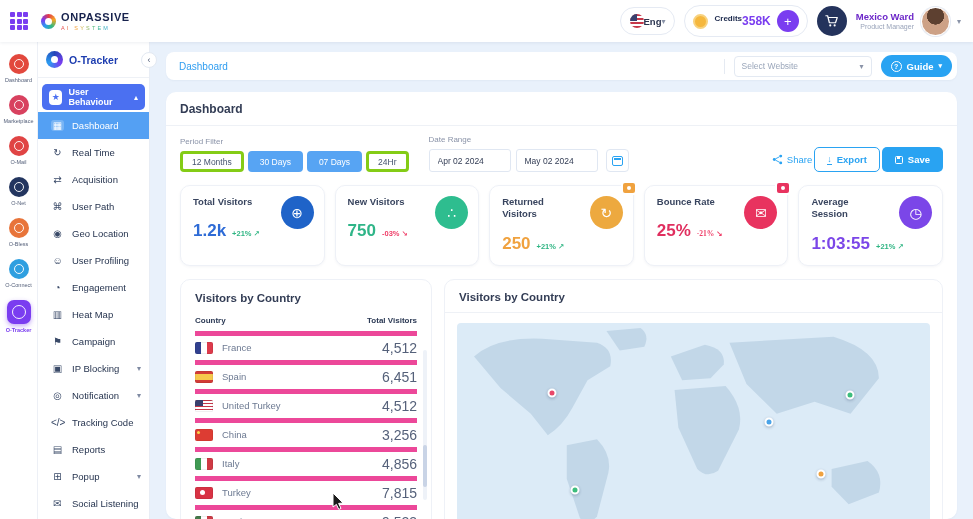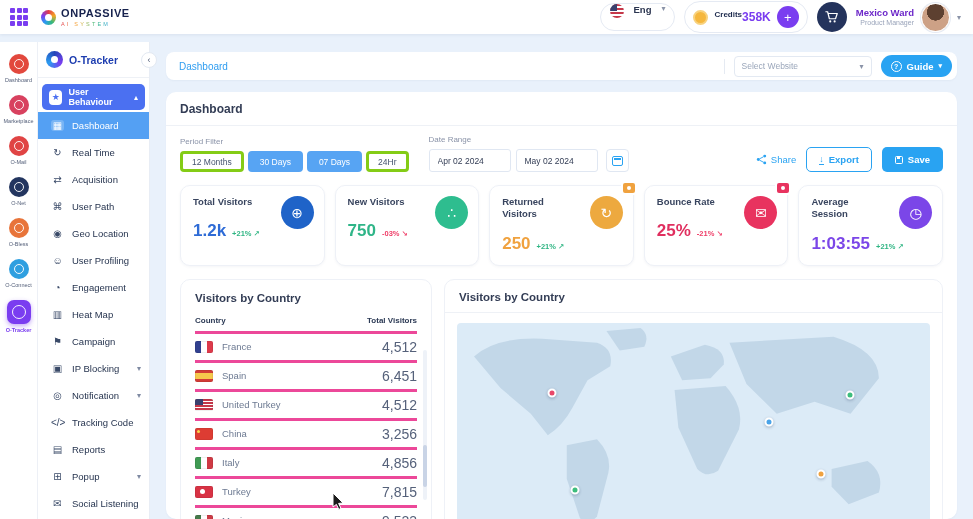--- a/index.html
+++ b/index.html
@@ -1,30 +1,30 @@
 <!DOCTYPE html>
 <html><head>
 <meta charset="utf-8">
 <style>
   *{box-sizing:border-box;margin:0;padding:0;}
   html,body{width:973px;height:519px;overflow:hidden;}
   body{font-family:"Liberation Sans","DejaVu Sans",sans-serif;background:#e9f1fb;position:relative;color:#2b3550;}
 
   
-  .header{position:absolute;top:0;left:0;right:0;height:34px;background:#fff;display:flex;align-items:center;padding:0 12px 0 10px;gap:9px;box-shadow:0 1px 3px rgba(25,45,90,.08);z-index:30;}
+  .header{position:absolute;top:0;left:0;right:0;height:42px;background:#fff;display:flex;align-items:center;padding:0 12px 0 10px;gap:9px;box-shadow:0 1px 3px rgba(25,45,90,.08);z-index:30;}
   .grid-ic{display:grid;grid-template-columns:repeat(3,5px);gap:1.5px;cursor:pointer;}
   .grid-ic i{width:5px;height:5px;background:#7a3df0;border-radius:1px;}
   .logo{display:flex;align-items:center;gap:5px;margin-left:4px;}
   .logo-o{width:15px;height:15px;border-radius:50%;background:conic-gradient(#e23b4b,#f5a623,#35b97d,#2a9cf0,#7a3df0,#e23b4b);position:relative;}
   .logo-o::after{content:"";position:absolute;inset:4px;background:#fff;border-radius:50%;}
   .logo-col{display:flex;flex-direction:column;}
   .logo-t{font-size:11px;font-weight:bold;letter-spacing:.6px;color:#17224d;line-height:1;}
   .logo-s{font-size:5.5px;letter-spacing:2.2px;background:linear-gradient(90deg,#e23b4b,#f5a623,#35b97d,#2a9cf0,#7a3df0);-webkit-background-clip:text;background-clip:text;color:transparent;margin-top:2px;}
   .spacer{flex:1;}
-  .pill{display:flex;align-items:flex-start;gap:10px;border:1px solid #e5eaf3;border-radius:16px;height:28px;padding:0 9px;background:#fff;cursor:pointer;}
+  .pill{display:flex;align-items:center;gap:0;border:1px solid #e5eaf3;border-radius:16px;height:28px;padding:0 9px;background:#fff;cursor:pointer;}
   .us-flag{width:14px;height:14px;border-radius:50%;background:repeating-linear-gradient(180deg,#c5384a 0 2px,#fff 2px 4px);position:relative;overflow:hidden;flex:0 0 auto;}
   .us-flag::after{content:"";position:absolute;left:0;top:0;width:7px;height:7px;background:#39406e;}
   .pill-txt{font-size:9.5px;color:#2b3550;font-weight:bold;}
   .chev{font-size:8px;color:#8a93a8;}
   .aff{border:1px solid #e5eaf3;border-radius:17px;height:32px;display:flex;align-items:center;gap:8px;padding:0 4px 0 11px;}
   .aff-col{display:flex;flex-direction:column;line-height:1.2;}
   .aff-t{font-size:8.5px;font-weight:bold;color:#1d2a4d;}
   .aff-u{font-size:7px;color:#9aa4ba;}
   .copy-btn{width:24px;height:24px;border-radius:8px;background:#7a3df0;display:flex;align-items:center;justify-content:center;cursor:pointer;position:relative;}
   .copy-btn i{width:8px;height:9px;border:1.2px solid #fff;border-radius:1px;position:relative;display:block;}
@@ -84,42 +84,42 @@
   .fgroup{display:flex;flex-direction:column;gap:5px;}
   .flabel{font-size:8px;color:#8a93a8;}
   .p-btns{display:flex;gap:4px;}
   .p-btn{height:21px;padding:0 9px;border:3px solid #84cc16;border-radius:4px;background:#fff;color:#45536f;font-size:8.5px;cursor:pointer;font-family:inherit;}
   .p-btn.active{background:#57a4f3;border-color:#57a4f3;color:#fff;}
   .d-row{display:flex;gap:5px;align-items:center;}
   .d-input{width:82px;height:23px;border:1px solid #e0e7f2;border-radius:3px;font-size:8.5px;color:#333d55;padding:0 8px;font-family:inherit;background:#fff;}
   .cal-btn{width:23px;height:23px;border:1px solid #e0e7f2;border-radius:4px;background:#fff;display:flex;align-items:center;justify-content:center;cursor:pointer;margin-left:3px;}
   .cal-ic{width:11px;height:10px;border:1.2px solid #2aa3f2;border-radius:2px;position:relative;}
   .cal-ic::after{content:"";position:absolute;left:1px;right:1px;top:1px;height:2px;background:#2aa3f2;}
-  .f-actions{margin-left:auto;display:flex;align-items:center;gap:10px;}
+  .f-actions{margin-left:auto;display:flex;align-items:center;gap:2px;}
   .share{display:flex;align-items:center;gap:4px;color:#2aa3f2;font-size:9.5px;cursor:pointer;}
   .btn-outline{height:25px;display:flex;align-items:center;gap:5px;padding:0 12px;border:1px solid #2aa3f2;border-radius:5px;background:#fff;color:#2aa3f2;font-size:9.5px;font-weight:bold;cursor:pointer;font-family:inherit;}
   .btn-fill{height:25px;display:flex;align-items:center;gap:5px;padding:0 13px;border:none;border-radius:5px;background:#29a3f2;color:#fff;font-size:9.5px;font-weight:bold;cursor:pointer;font-family:inherit;}
   .save-ic{width:8px;height:8px;border:1.3px solid #fff;border-radius:1.5px;position:relative;display:block;}
   .save-ic::after{content:"";position:absolute;left:1.5px;top:-1px;width:3px;height:3px;background:#fff;}
 
   .stats-row{display:grid;grid-template-columns:repeat(5,1fr);gap:10px;padding:2px 14px 13px;}
   .stat-card{position:relative;border:1px solid #eef1f7;border-radius:10px;padding:10px 12px 11px;box-shadow:0 1px 3px rgba(30,50,90,.05);background:#fff;}
   .st-lb{font-size:9.5px;font-weight:bold;color:#39455f;line-height:1.3;width:62%;}
   .st-ic{position:absolute;top:10px;right:10px;width:33px;height:33px;border-radius:50%;display:flex;align-items:center;justify-content:center;color:#fff;font-size:14px;}
   .st-vrow{margin-top:13px;display:flex;align-items:baseline;gap:6px;}
   .st-val{font-size:17px;font-weight:bold;}
   .st-delta{font-size:7.5px;font-weight:bold;}
   .st-badge{position:absolute;top:-5px;right:-4px;width:16px;height:14px;border-radius:4px;border:2px solid #fff;display:flex;align-items:center;justify-content:center;}
   .st-badge::after{content:"";width:4px;height:4px;border-radius:50%;background:#fff;}
 
   .panels{display:flex;gap:12px;padding:0 14px;height:252px;}
   .country-panel{width:252px;border:1px solid #eef1f7;border-radius:10px;padding:12px 14px 0;position:relative;background:#fff;overflow:hidden;}
   .panel-title{font-size:11.5px;font-weight:bold;color:#333d55;}
   .c-head{display:flex;justify-content:space-between;margin-top:12px;padding-bottom:6px;font-size:8px;font-weight:bold;color:#2c3a55;}
-  .c-row{display:flex;align-items:center;gap:9px;height:29px;border-top:3px solid #ec4899;}
+  .c-row{display:flex;align-items:center;gap:9px;height:29px;border-top:5px solid #ec4899;}
   .flag{width:18px;height:12px;border-radius:2px;position:relative;overflow:hidden;flex:0 0 auto;box-shadow:inset 0 0 0 .5px rgba(0,0,0,.12);}
   .flag-fr{background:linear-gradient(90deg,#31408f 33.4%,#fff 33.4% 66.7%,#dd3a4b 66.7%);}
   .flag-es{background:linear-gradient(180deg,#d23b36 25%,#f6c84c 25% 75%,#d23b36 75%);}
   .flag-us{background:repeating-linear-gradient(180deg,#c5384a 0 1.5px,#fff 1.5px 3px);}
   .flag-us::after{content:"";position:absolute;left:0;top:0;width:8px;height:6px;background:#39406e;}
   .flag-cn{background:#dd3c33;}
   .flag-cn::after{content:"";position:absolute;left:2px;top:2px;width:3px;height:3px;border-radius:50%;background:#f8d648;}
   .flag-it{background:linear-gradient(90deg,#3f9a53 33.4%,#fff 33.4% 66.7%,#cf3a44 66.7%);}
   .flag-tr{background:#d83244;}
   .flag-tr::after{content:"";position:absolute;left:5px;top:3.5px;width:5px;height:5px;border-radius:50%;background:#fff;}
@@ -399,21 +399,21 @@
       <span class="st-val" style="color: rgb(240, 162, 63);">250</span>
       <span class="st-delta" style="color: rgb(47, 181, 131);">+21% ↗</span>
     </div>
   </div>
         <div class="stat-card">
     <div class="st-badge" style="background: rgb(232, 51, 95);"></div>
     <div class="st-lb">Bounce Rate</div>
     <div class="st-ic" style="background: rgb(232, 51, 95);">✉</div>
     <div class="st-vrow">
       <span class="st-val" style="color: rgb(224, 47, 95);">25%</span>
-      <span class="st-delta" style="color: rgb(239, 62, 104);">-21% ↘</span>
+      <span class="st-delta" style="color: rgb(239, 62, 104); font-family: Liberation Serif, serif;">-21% ↘</span>
     </div>
   </div>
         <div class="stat-card">
 
     <div class="st-lb">Average Session</div>
     <div class="st-ic" style="background: rgb(123, 70, 232);">◷</div>
     <div class="st-vrow">
       <span class="st-val" style="color: rgb(123, 70, 232);">1:03:55</span>
       <span class="st-delta" style="color: rgb(47, 181, 131);">+21% ↗</span>
     </div>

